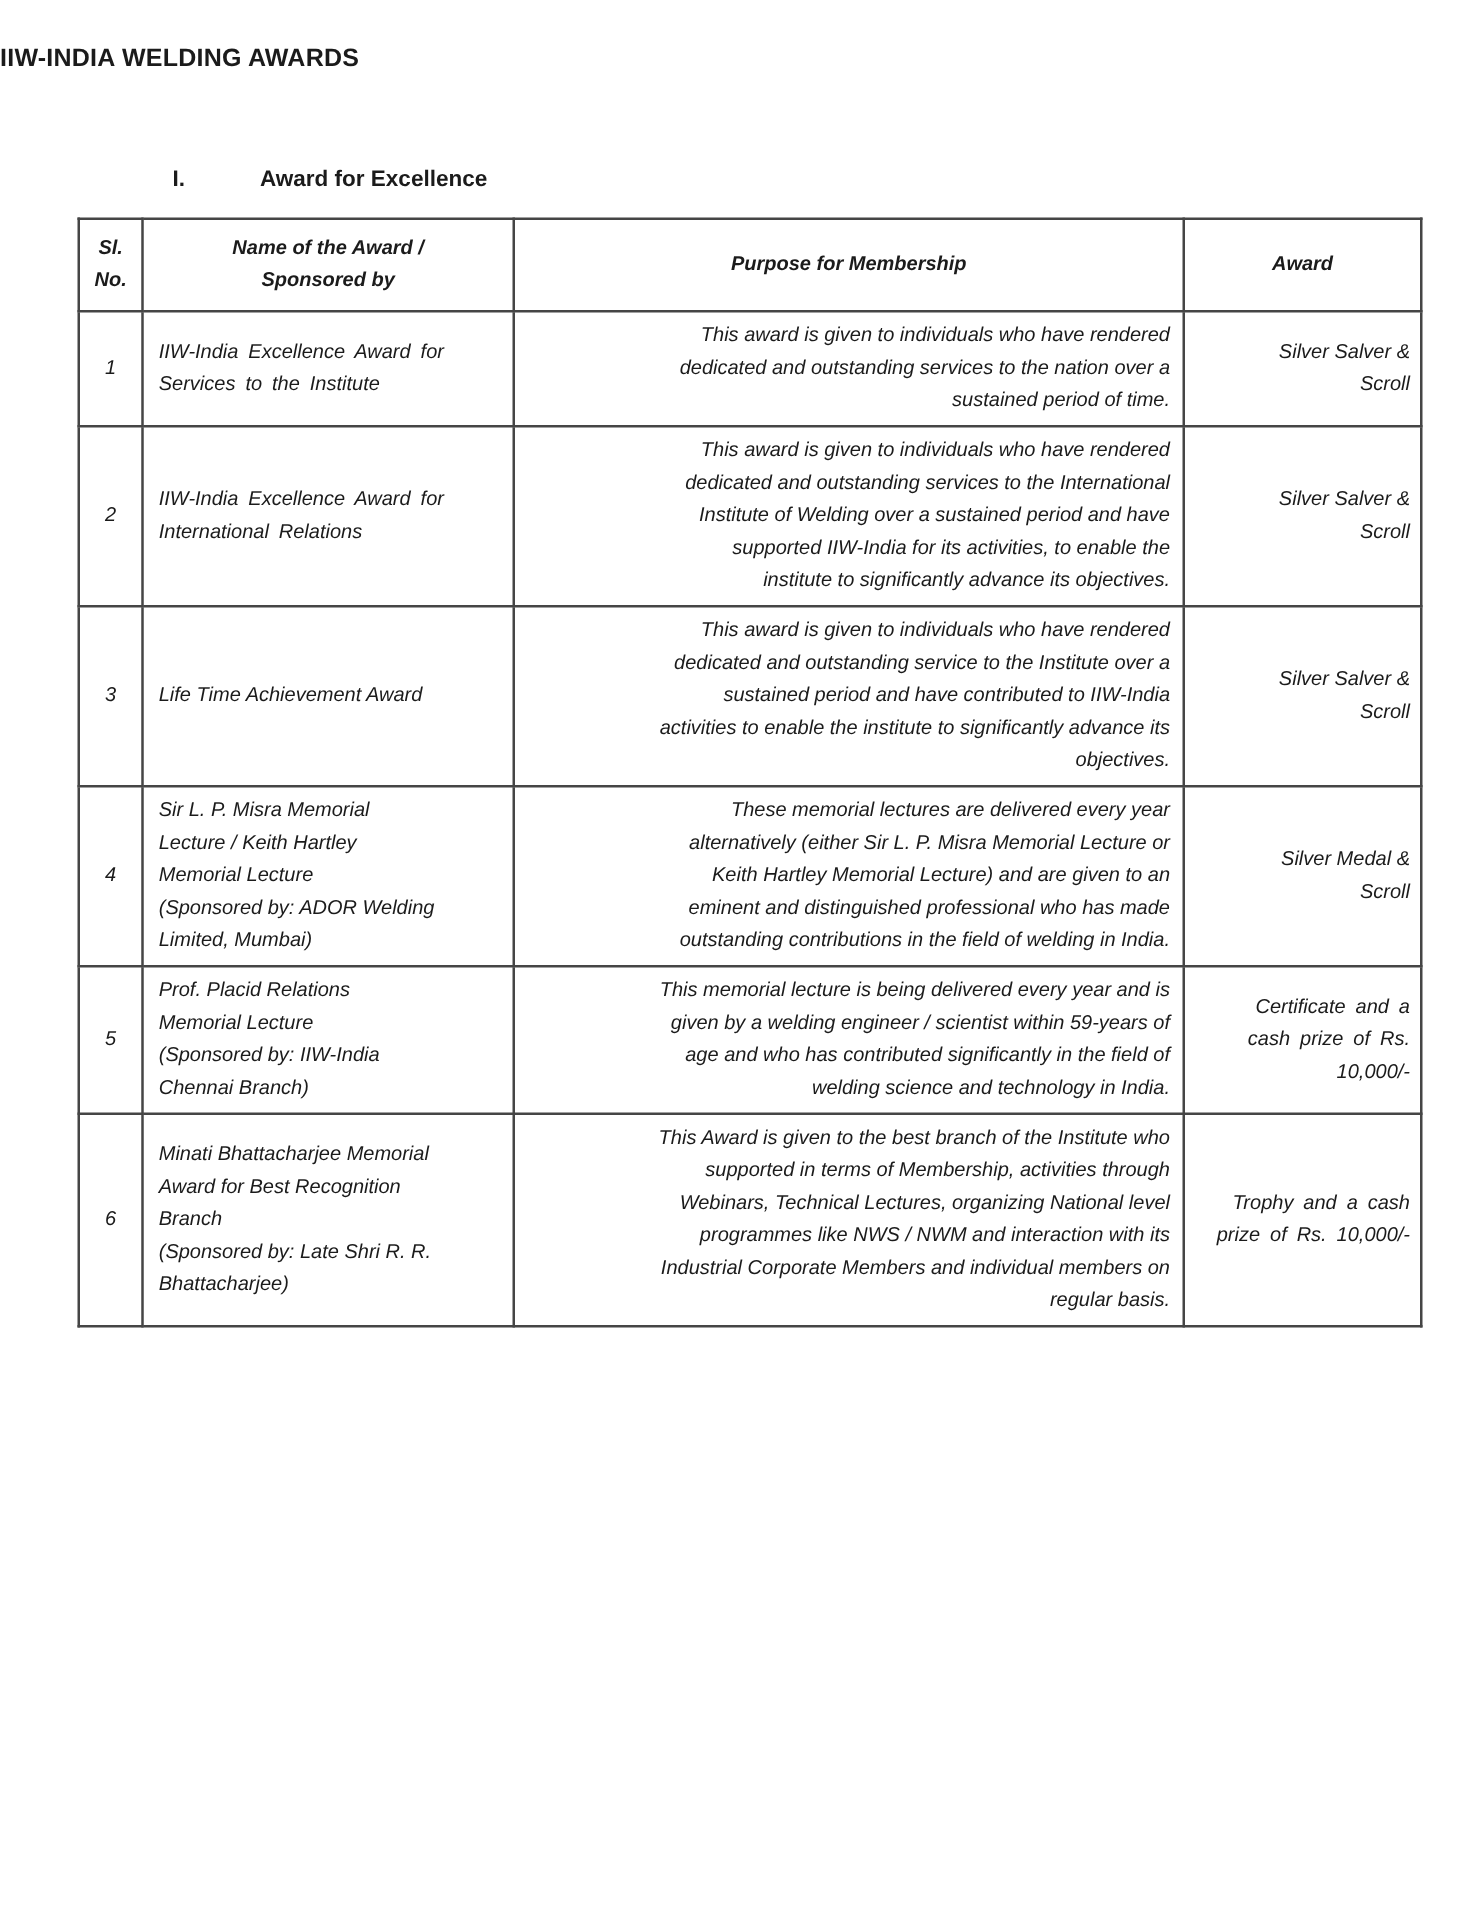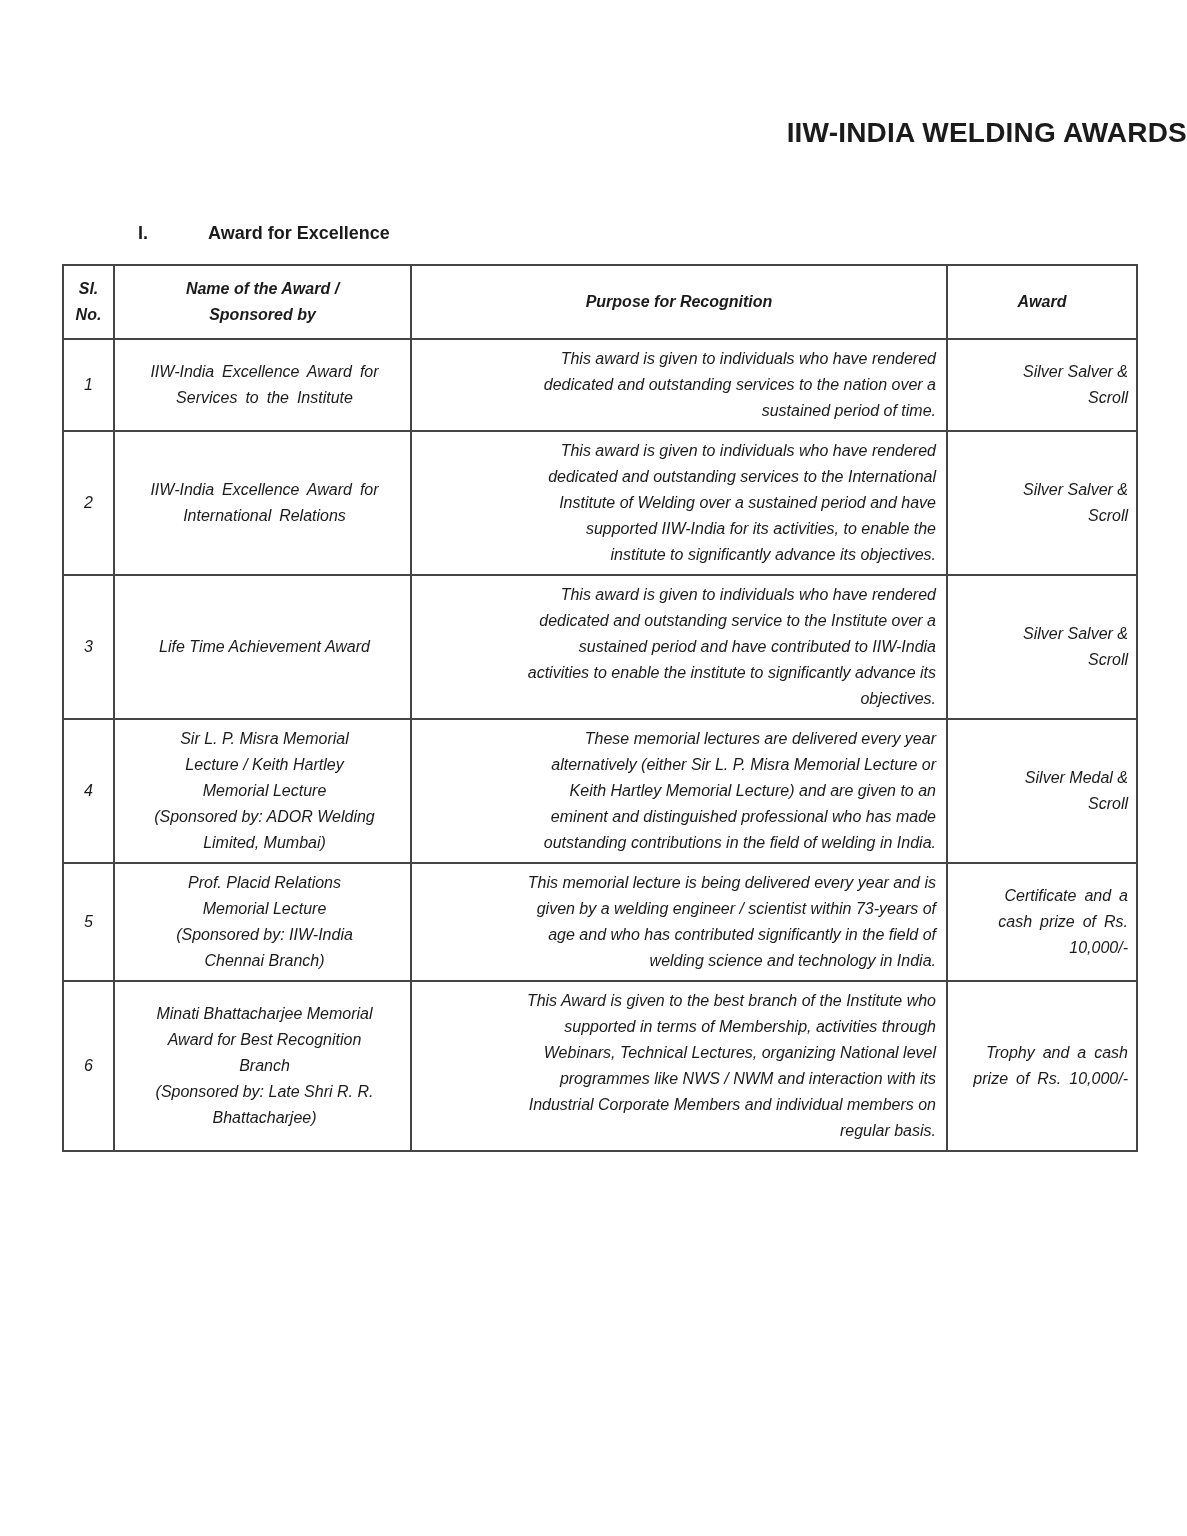--- a/index.html
+++ b/index.html
@@ -11,23 +11,23 @@
   }
   .page {
     position: relative;
     width: 1187px;
     height: 1536px;
     background: #ffffff;
     overflow: hidden;
   }
   .doc-title {
     margin: 0;
-    padding-top: 117px;
-    text-align: right;
-    font-size: 28px;
+    padding-top: 36px;
+    text-align: left;
+    font-size: 20px;
     font-weight: bold;
     letter-spacing: 0.2px;
   }
   .section-heading {
     display: flex;
     align-items: baseline;
     margin: 74px 0 20px 138px;
     font-size: 18px;
     font-weight: bold;
   }
@@ -58,21 +58,21 @@
   table.awards th {
     font-weight: bold;
     text-align: center;
     padding: 6px 8px;
   }
   td.slno {
     text-align: center;
     padding: 4px 2px;
   }
   td.name {
-    text-align: center;
+    text-align: left;
     padding: 6px 8px 6px 12px;
   }
   td.purpose {
     text-align: right;
     padding: 6px 10px 6px 13px;
   }
   td.award {
     text-align: right;
     padding: 6px 8px 6px 11px;
   }
@@ -104,21 +104,21 @@
       <col class="c-name">
       <col class="c-purpose">
       <col class="c-award">
     </colgroup>
     <tbody>
       <tr class="row-head">
         <th>Sl.
 No.</th>
         <th>Name of the Award /
 Sponsored by</th>
-        <th>Purpose for Recognition</th>
+        <th>Purpose for Membership</th>
         <th>Award</th>
       </tr>
 
       <tr class="row-1">
         <td class="slno">1</td>
         <td class="name jspace">IIW-India Excellence Award for
 Services to the Institute</td>
         <td class="purpose">This award is given to individuals who have rendered
 dedicated and outstanding services to the nation over a
 sustained period of time.</td>
@@ -167,21 +167,21 @@
 Scroll</td>
       </tr>
 
       <tr class="row-5">
         <td class="slno">5</td>
         <td class="name">Prof. Placid Relations
 Memorial Lecture
 (Sponsored by: IIW-India
 Chennai Branch)</td>
         <td class="purpose">This memorial lecture is being delivered every year and is
-given by a welding engineer / scientist within 73-years of
+given by a welding engineer / scientist within 59-years of
 age and who has contributed significantly in the field of
 welding science and technology in India.</td>
         <td class="award jspace">Certificate and a
 cash prize of Rs.
 10,000/-</td>
       </tr>
 
       <tr class="row-6">
         <td class="slno">6</td>
         <td class="name">Minati Bhattacharjee Memorial

